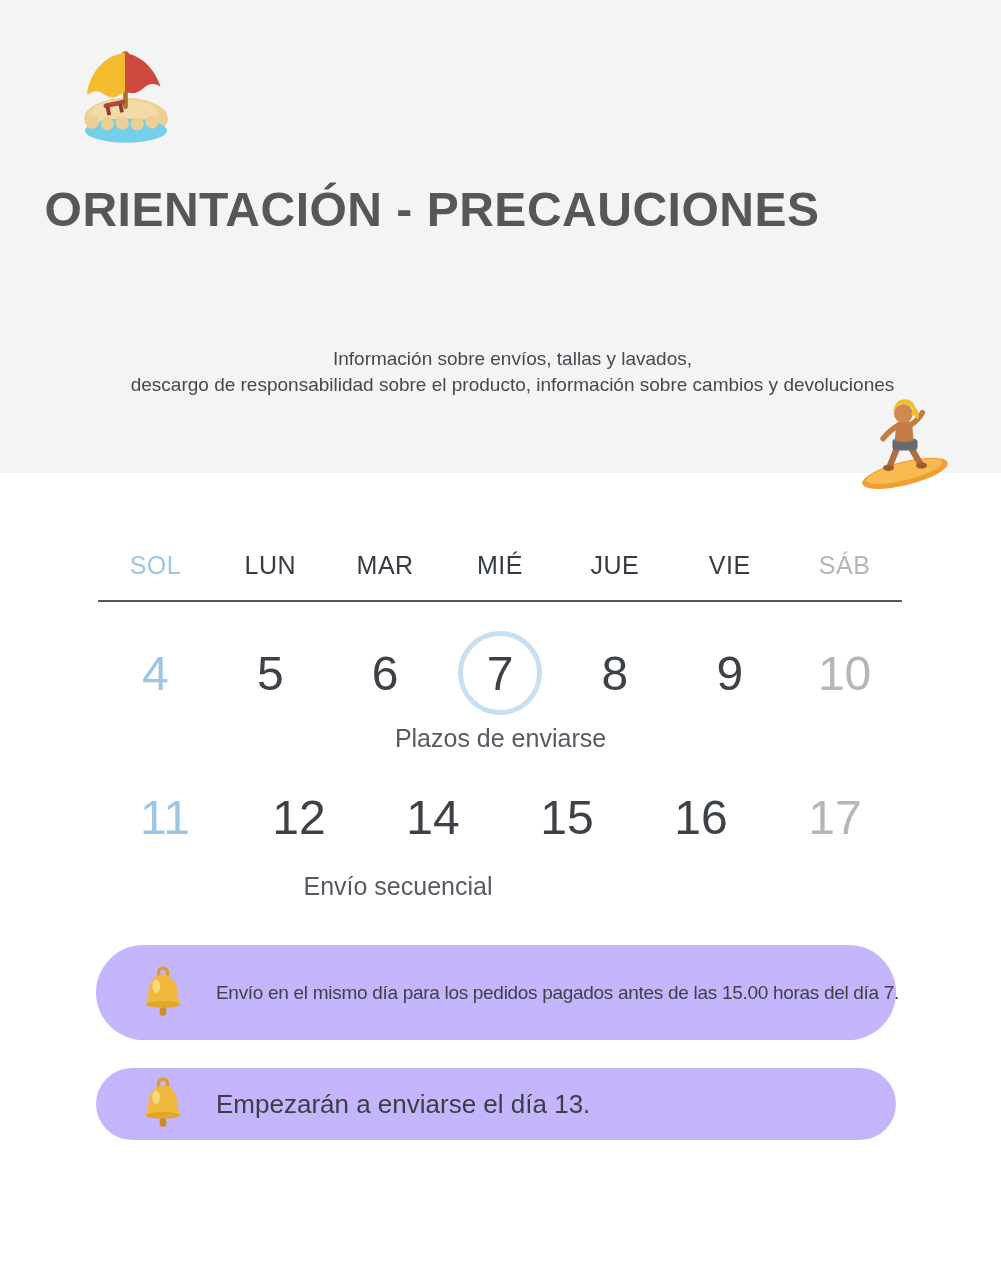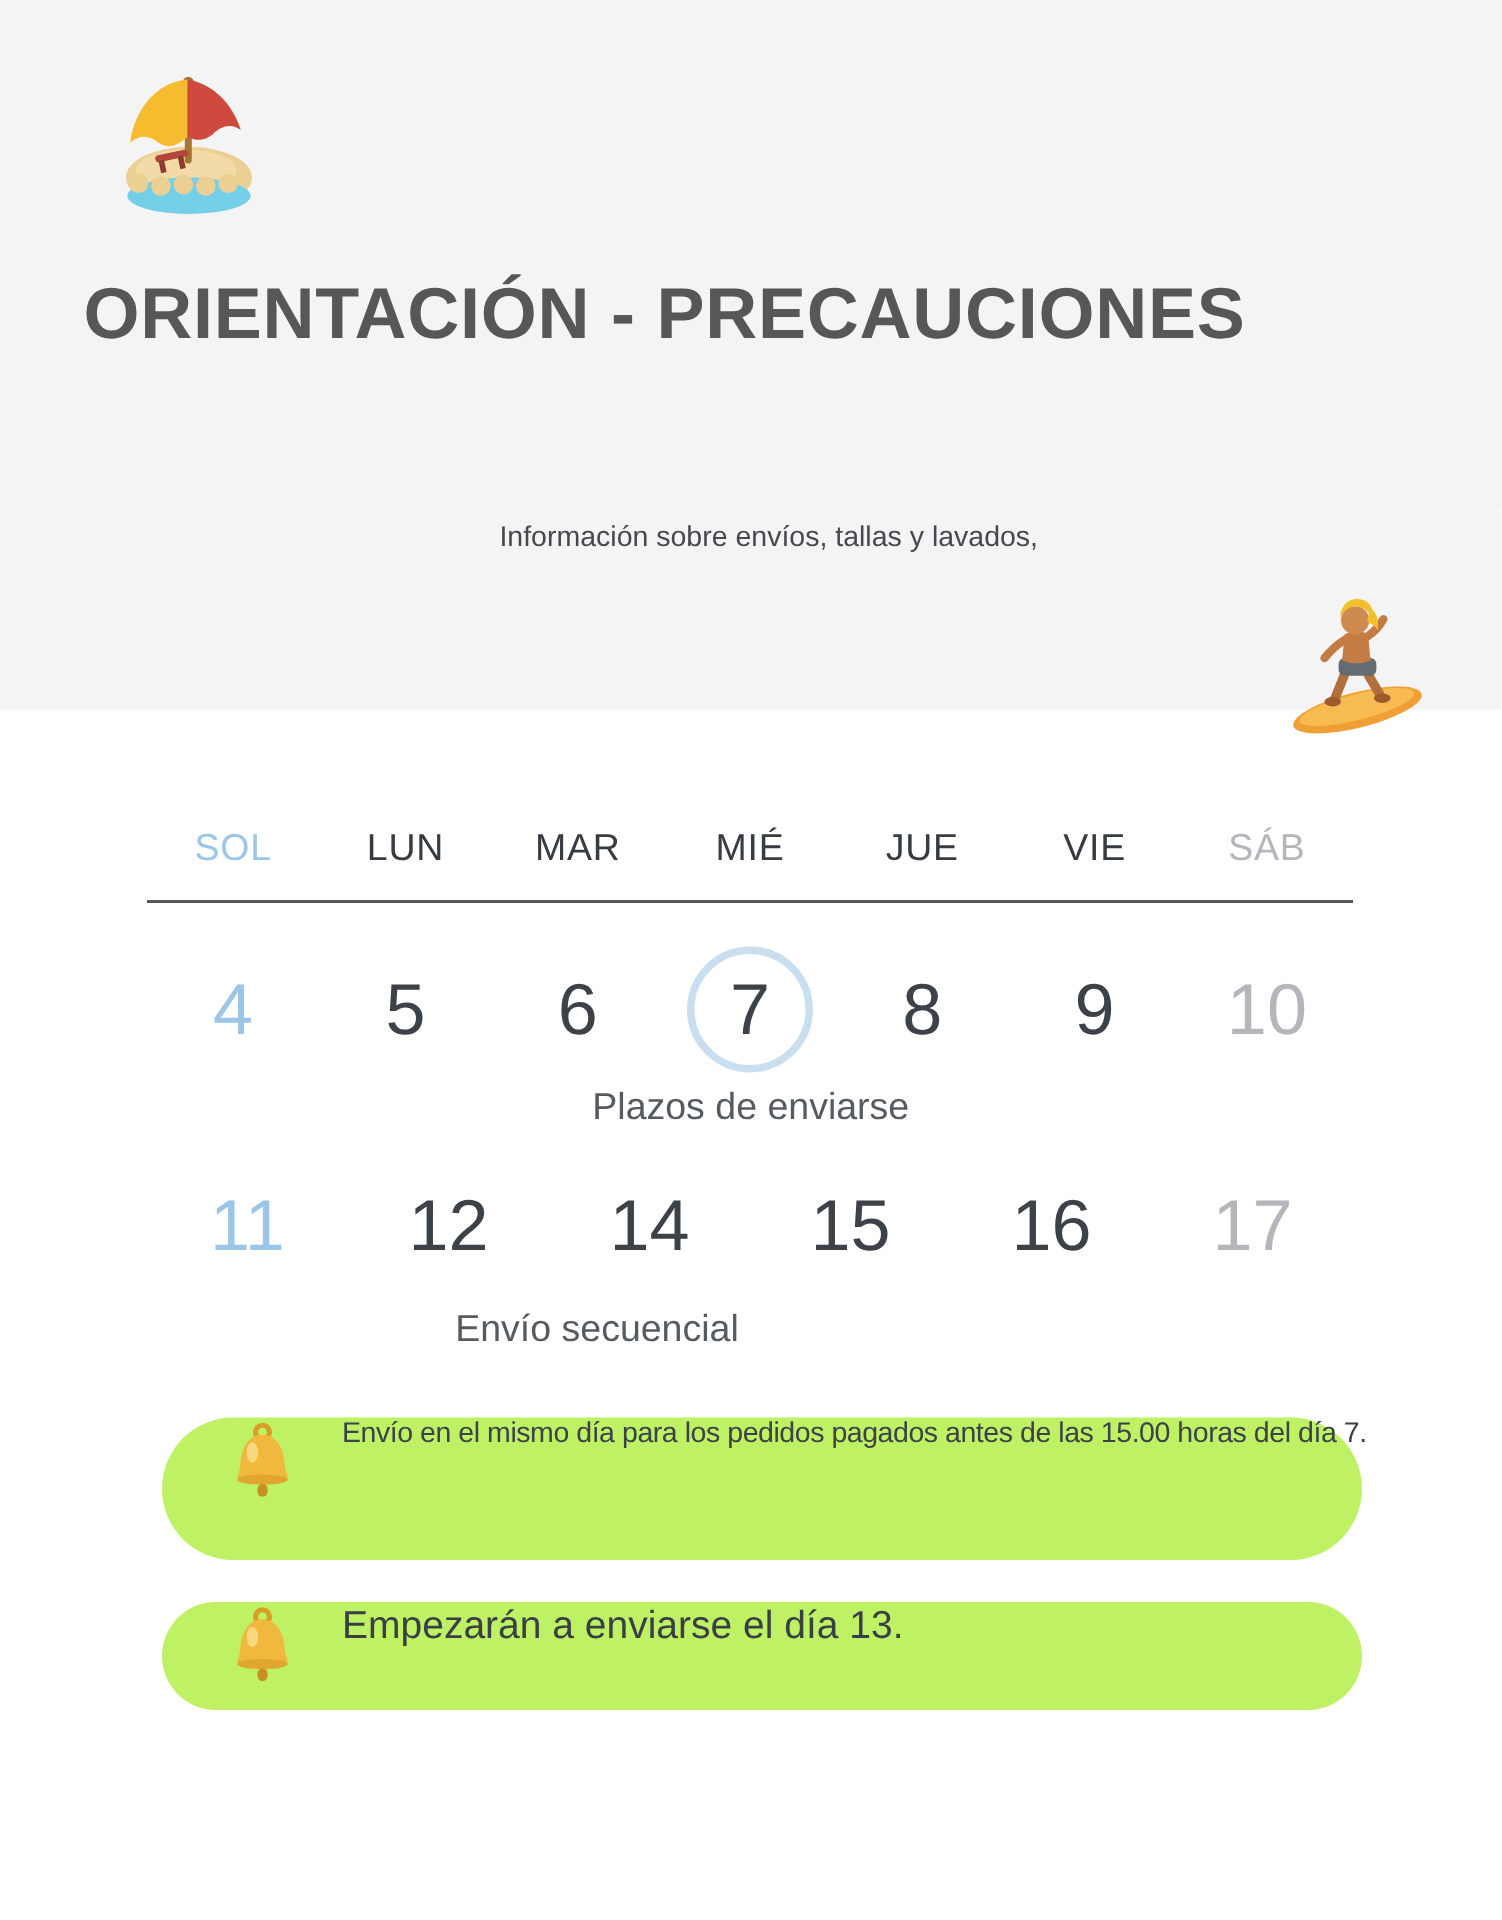--- a/index.html
+++ b/index.html
@@ -3,21 +3,21 @@
 <meta charset="utf-8">
 <style>
   html,body{margin:0;padding:0}
   body{
     position:relative;width:1001px;height:1280px;overflow:hidden;
     background:#ffffff;font-family:"Liberation Sans","DejaVu Sans",sans-serif;
   }
   .hero{position:absolute;left:0;top:0;width:1001px;height:473px;background:#f5f4f5}
   .umbrella{position:absolute;left:70px;top:40px;width:112px;height:112px}
   .surfer{position:absolute;left:846px;top:386px;width:118px;height:118px}
-  .title{position:absolute;top:182px;left:11px;width:864px;margin:0;text-align:center;
+  .title{position:absolute;top:182px;left:0;width:864px;margin:0;text-align:center;
     font-size:48px;font-weight:bold;color:#57575a;letter-spacing:.5px;line-height:56px}
   .subtitle{position:absolute;top:334px;left:0;width:1001px;margin:12px;text-align:center;
     font-size:19px;line-height:26px;color:#45494f}
   .cal-headers{position:absolute;top:551px;left:98px;width:804px;display:flex}
   .cal-head{flex:1;text-align:center;font-size:25px;font-weight:normal;color:#373c43;letter-spacing:.5px}
   .divider{position:absolute;top:600px;left:98px;width:804px;height:0;border-top:2px solid #55585d}
   .cal-week{position:absolute;left:98px;width:804px;height:90px;display:flex}
   .w1{top:628px}.w2{top:772px}
   .cal-day{flex:1;display:flex;align-items:center;justify-content:center;position:relative;
     font-size:48px;color:#3d4248}
@@ -25,22 +25,22 @@
   .sun{color:#9cc6e8 !important}
   .sat{color:#b4b6bb !important}
   .ring::before{content:"";position:absolute;left:50%;top:50%;transform:translate(-50%,-50%);
     width:74px;height:74px;border:5px solid #c9dff0;border-radius:50%}
   .fill{color:#5b6169}
   .fill::before{content:"";position:absolute;left:50%;top:50%;transform:translate(-50%,-50%);
     width:84px;height:84px;background:#dcebf8;border-radius:50%}
   .caption{position:absolute;font-size:25px;color:#565b62}
   .cap1{top:724px;left:0;width:1001px;text-align:center}
   .cap2{top:872px;left:198px;width:400px;text-align:center}
-  .note{position:absolute;left:108px;width:800px;background:#bef264;border-radius:48px;
-    display:flex;box-sizing:border-box;padding:0 16px 0 40px}
+  .note{position:absolute;left:96px;width:800px;background:#c4b5fd;border-radius:48px;
+    display:flex;align-items:center;box-sizing:border-box;padding:0 16px 0 40px}
   .n1{top:945px;height:95px}
   .n2{top:1068px;height:72px}
   .bell{width:54px;height:60px;flex-shrink:0;margin-right:26px}
   .note-text1{font-size:19px;color:#3d4249;letter-spacing:-.3px;white-space:nowrap}
   .note-text2{font-size:26px;color:#3a3f46}
 </style>
 </head>
 <body>
 
 <div class="hero"></div>
@@ -62,20 +62,21 @@
     <rect x="36" y="62" width="24" height="5" rx="2.5" fill="#b5463c"></rect>
     <rect x="38" y="66" width="4" height="9" fill="#8f3a31"></rect>
     <rect x="52" y="66" width="4" height="9" fill="#8f3a31"></rect>
   </g>
 </svg>
 
 <h1 class="title">ORIENTACIÓN - PRECAUCIONES</h1>
 
 <p class="subtitle">
   <span>Información sobre envíos, tallas y lavados,</span><br>
+  <span>descargo de responsabilidad sobre el producto, información sobre cambios y devoluciones</span>
 </p>
 
 <svg class="surfer" viewBox="0 0 150 132">
   <g transform="rotate(-14 75 102)">
     <ellipse cx="75" cy="102" rx="56" ry="15" fill="#ef9f33"></ellipse>
     <ellipse cx="75" cy="99.5" rx="50" ry="11" fill="#f7bb51"></ellipse>
   </g>
   <path d="M64 72 L56 92" stroke="#b26f3e" stroke-width="8" stroke-linecap="round" fill="none"></path>
   <path d="M84 72 L94 89" stroke="#b26f3e" stroke-width="8" stroke-linecap="round" fill="none"></path>
   <ellipse cx="54" cy="95" rx="7" ry="4" fill="#9c5a2d"></ellipse>

